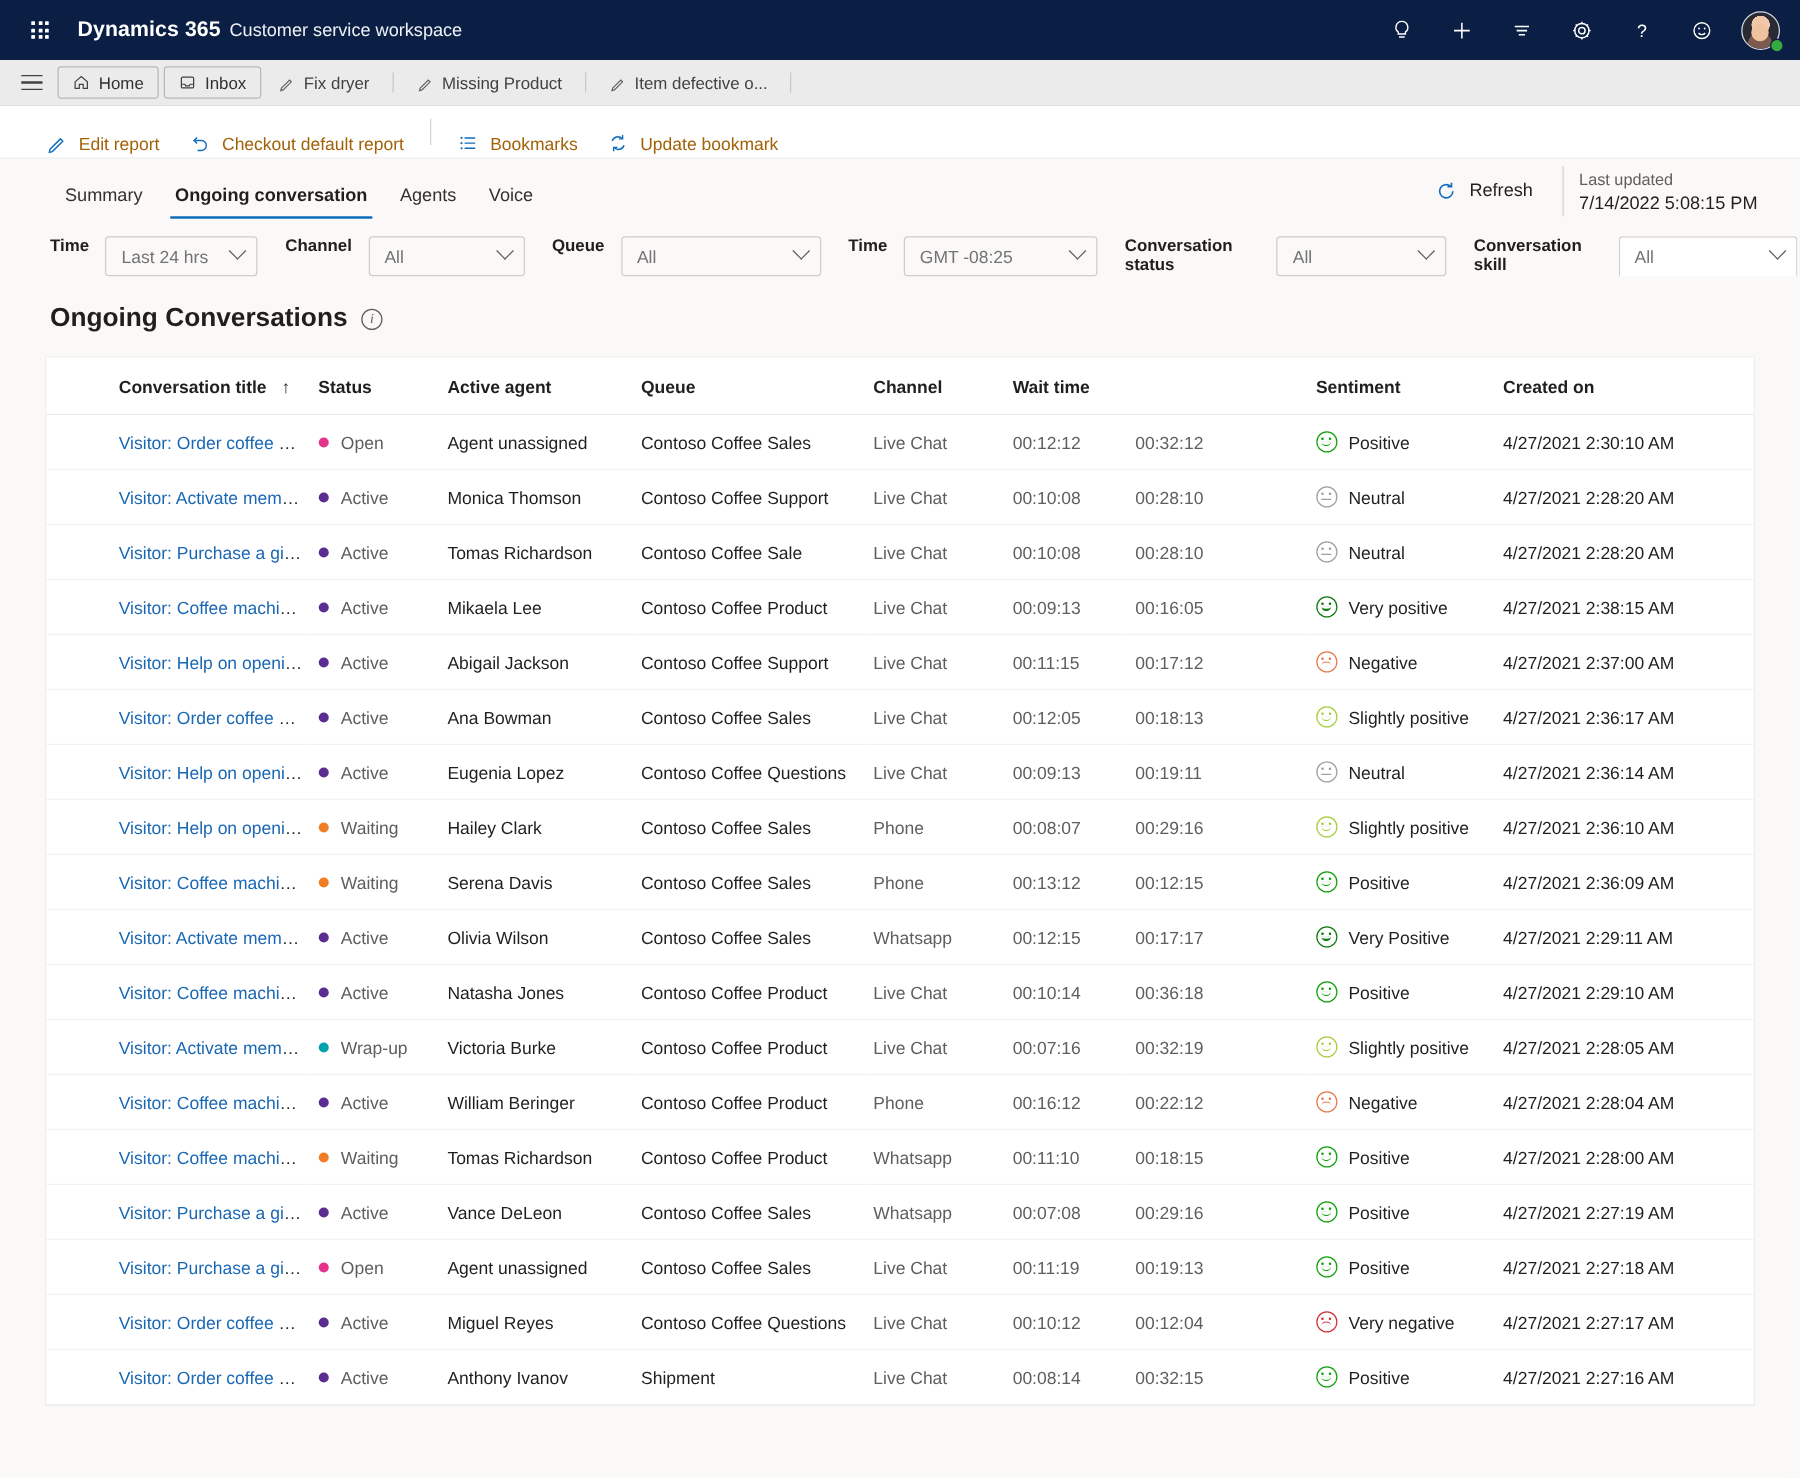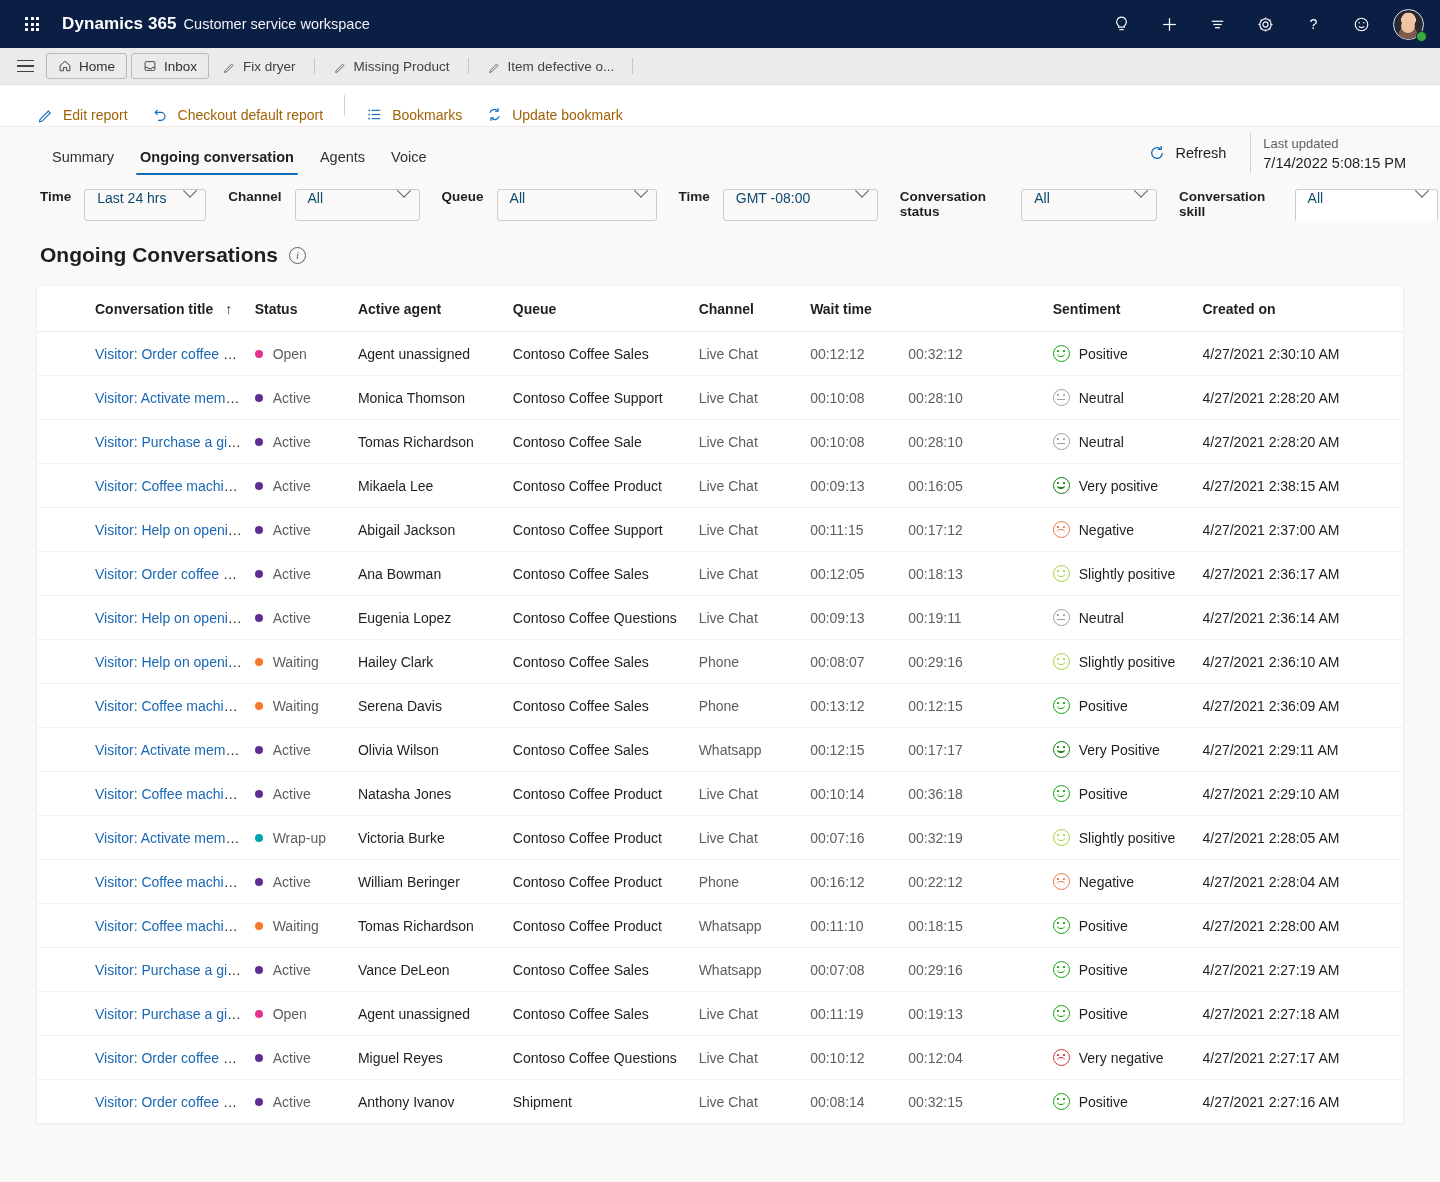--- a/index.html
+++ b/index.html
@@ -103,22 +103,22 @@
   .refresh-sep { width: 1px; height: 40px; background: #d2d0ce; margin: 0 12px; }
   .lastupd-label { font-size: 13px; color: #605e5c; line-height: 19px; }
   .lastupd-val { font-size: 14.5px; color: #201f1e; line-height: 20px; }
 
   
   .filters { display: flex; gap: 22px; padding: 14px 40px 0 40px; align-items: flex-start; position: relative; }
   .filter { display: flex; gap: 13px; }
   .filter-label { font-size: 13.5px; font-weight: 700; color: #201f1e; }
   .combo {
     height: 32px; border: 1px solid #cfcdcb; border-radius: 3px; background: #faf9f8;
-    display: flex; align-items: flex-start; justify-content: space-between; padding: 0 10px 0 12px;
-    font-size: 14px; color: #0c4a6e; cursor: pointer; gap: 12px;
+    display: flex; align-items: center; justify-content: space-between; padding: 0 10px 0 12px;
+    font-size: 14px; color: #737373; cursor: pointer; gap: 12px;
   }
   .combo.open { background: #ffffff; border-color: #cfcdcb; border-bottom-color: #ffffff; border-radius: 3px 3px 0 0; }
   .chev { width: 10px; height: 10px; border-right: 1.4px solid #605e5c; border-bottom: 1.4px solid #605e5c; transform: rotate(45deg) translate(-3px,-3px); }
 
   .w-time1 { width: 122px; } .w-channel { width: 125px; } .w-queue { width: 160px; }
   .w-time2 { width: 155px; } .w-status { width: 158px; } .w-skill { width: 160px; }
 
   
   .dropdown {
     position: absolute; left: 875px; top: 260px; width: 160px; background: #ffffff;
@@ -372,21 +372,21 @@
     <div class="filter">
       <span class="filter-label">Queue</span>
       <div class="combo w-queue">
         <span>All</span>
         <span class="chev"></span>
       </div>
     </div>
     <div class="filter">
       <span class="filter-label">Time</span>
       <div class="combo w-time2">
-        <span>GMT -08:00</span>
+        <span>GMT -08:25</span>
         <span class="chev"></span>
       </div>
     </div>
     <div class="filter">
       <span class="filter-label">Conversation status</span>
       <div class="combo w-status">
         <span>All</span>
         <span class="chev"></span>
       </div>
     </div>

